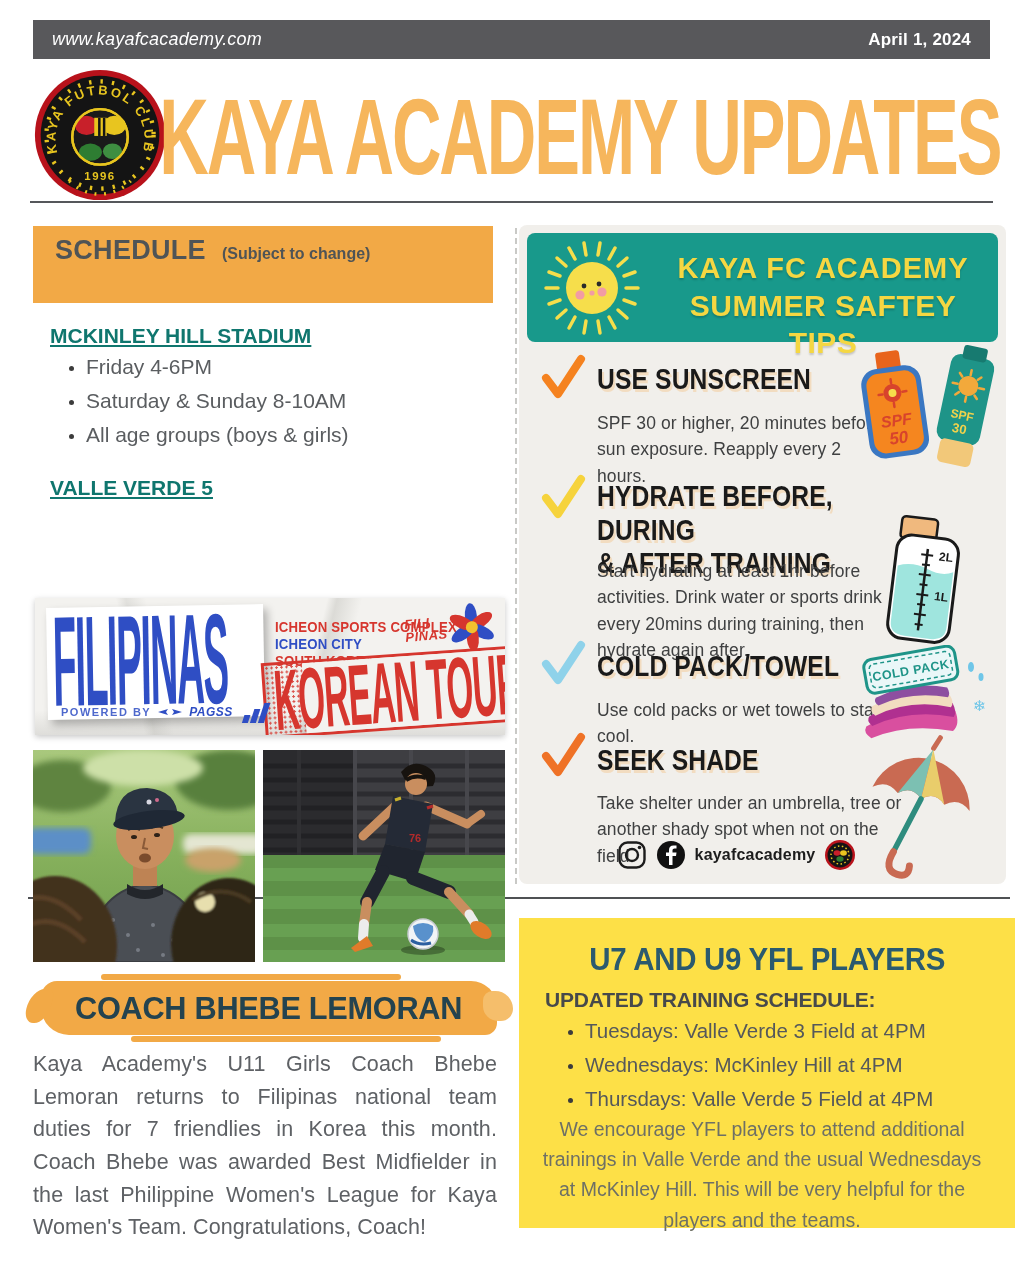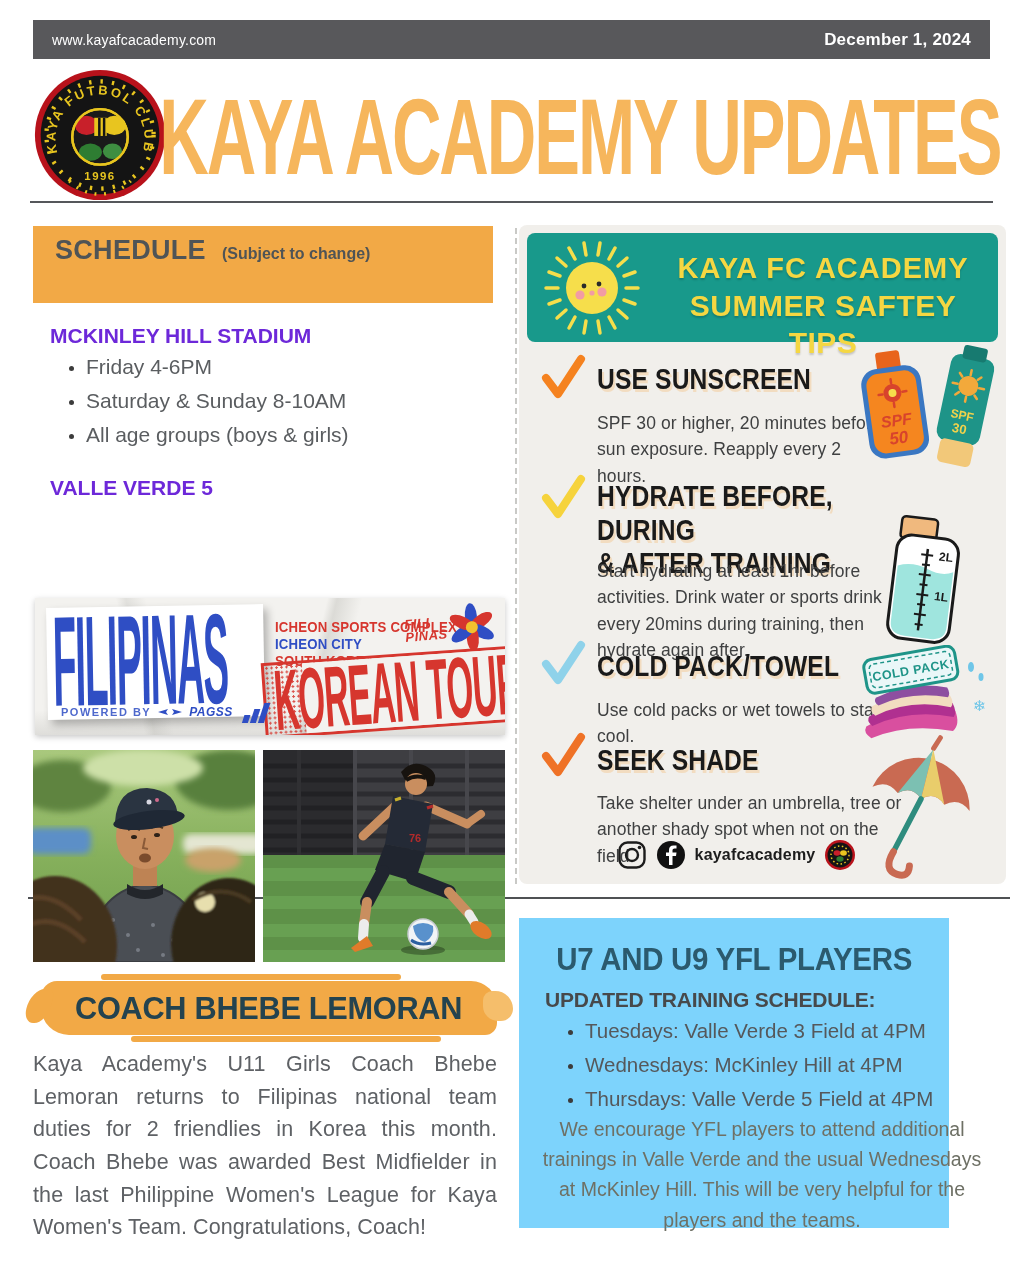--- a/index.html
+++ b/index.html
@@ -3,40 +3,40 @@
 <meta charset="utf-8">
 <style>
   html,body{margin:0;padding:0;background:#e9e9e9;}
   .page{position:relative;width:1024px;height:1280px;margin:0 auto;background:#ffffff;
         font-family:"Liberation Sans",sans-serif;overflow:hidden;}
   .abs{position:absolute;}
 
   
   .topbar{left:33px;top:20px;width:957px;height:39px;background:#58585B;color:#fff;
           display:flex;align-items:center;justify-content:space-between;padding:0 19px;box-sizing:border-box;}
-  .topbar .url{font-size:14px;letter-spacing:.2px;}
+  .topbar .url{font-size:18px;letter-spacing:.2px;font-style:italic;}
   .topbar .date{font-size:17px;font-weight:bold;letter-spacing:.2px;}
 
   
   .logo{left:33px;top:68px;width:134px;height:134px;}
   .title-wrap{left:168px;top:84px;width:824px;height:106px;display:flex;align-items:center;justify-content:center;}
   .main-title{font-size:98px;font-weight:bold;color:#F6B65C;letter-spacing:-3px;white-space:nowrap;
               transform:scale(0.70,1.10);line-height:1;}
   .rule-top{left:30px;top:201px;width:963px;height:2px;background:#55575B;}
   .rule-mid{left:28px;top:897px;width:982px;height:2px;background:#4F5154;z-index:0;}
   .col-divider{left:515px;top:228px;height:656px;width:0;border-left:2px dashed #C9C9C6;z-index:0;}
 
   
   .left-col{left:33px;top:226px;width:472px;height:1054px;z-index:1;}
   .training-banner{left:0;top:0;width:460px;height:77px;background:#F2A946;color:#4F5456;
                    padding:9px 0 0 22px;box-sizing:border-box;}
   .tb-line1{font-size:27px;font-weight:bold;letter-spacing:.3px;line-height:1.18;}
   .tb-line2{display:flex;align-items:baseline;gap:16px;}
   .tb-sub{font-size:16px;font-weight:bold;}
-  .venue-name{font-size:21px;font-weight:bold;color:#6d28d9;letter-spacing:0;}
+  .venue-name{font-size:21px;font-weight:bold;color:#0f766e;letter-spacing:0;text-decoration:underline;}
   .v1-name{left:17px;top:98px;} .v1-list{left:17px;top:124px;}
   .v2-name{left:17px;top:250px;} .v2-list{left:17px;top:276px;}
   .sched-list{margin:0;padding:0 0 0 36px;list-style:disc;}
   .sched-list li{font-size:21px;color:#5A5D60;line-height:34px;}
   .sched-list li::marker{color:#3c3c3c;font-size:17px;}
 
   
   .fbanner{left:2px;top:372px;width:470px;height:137px;background:#F3F2EF;overflow:hidden;
            box-shadow:0 2px 6px rgba(0,0,0,.22);}
   .fbanner::before{content:"";position:absolute;inset:0;
@@ -105,37 +105,37 @@
   .g2{left:352px;top:286px;}
   .c3{left:20px;top:414px;} .t3{left:78px;top:424px;} .b3{left:78px;top:472px;width:316px;}
   .g3{left:328px;top:420px;}
   .c4{left:20px;top:506px;} .t4{left:78px;top:518px;} .b4{left:78px;top:565px;width:320px;}
   .g4{left:336px;top:500px;}
   .s-footer{left:0;top:614px;width:487px;display:flex;align-items:center;justify-content:center;
             gap:9px;transform:translateX(-26px);}
   .s-handle{font-size:16px;font-weight:bold;color:#1c1c1c;letter-spacing:.2px;}
 
   
-  .yfl-card{left:519px;top:918px;width:430px;height:310px;background:#7dd3fc;z-index:1;}
+  .yfl-card{left:519px;top:918px;width:477px;height:310px;background:#fde047;z-index:1;padding-left:19px;}
   .y-title{left:0;top:24px;width:100%;text-align:center;font-size:31px;font-weight:bold;color:#2B5A6E;
            letter-spacing:-.3px;}
   .y-title span{display:inline-block;transform:scaleX(.95);}
   .y-sub{left:26px;top:70px;font-size:21px;font-weight:bold;color:#47494B;letter-spacing:-.2px;}
   .y-list{left:30px;top:96px;}
   .y-list .sched-list li{font-size:20.5px;color:#55585B;line-height:34px;}
   .y-note{left:23px;top:196px;width:440px;text-align:center;font-size:19.5px;color:#6E7065;line-height:1.55;}
 </style>
 </head>
 <body>
 
 <div class="page">
 
   <div class="abs topbar">
     <span class="url">www.kayafcacademy.com</span>
-    <span class="date">December 1, 2024</span>
+    <span class="date">April 1, 2024</span>
   </div>
 
   <div class="abs logo">
     <svg width="134" height="134" viewBox="0 0 140 140">
       <circle cx="70" cy="70" r="68" fill="#B8121B"></circle>
       <circle cx="70" cy="70" r="62" fill="#141414"></circle>
       <circle cx="70" cy="70" r="56" fill="none" stroke="#E8C51F" stroke-width="4.5" stroke-dasharray="2.5 9.5"></circle>
       <path id="arcTop" d="M 25 86 A 46.5 46.5 0 1 1 115 86" fill="none"></path>
       <text font-size="13.5" font-weight="bold" fill="#E8C51F" letter-spacing="2.5" font-family="Liberation Sans,sans-serif">
         <textPath href="#arcTop" startOffset="50%" text-anchor="middle">KAYA FUTBOL CLUB</textPath>
@@ -345,21 +345,21 @@
           </g>
         </svg>
       </div>
     </div>
 
     <div class="abs brush-wrap">
       <div class="brush-stroke-top"></div>
       <div class="brush-stroke-bot"></div>
       <div class="coach-title">COACH BHEBE LEMORAN</div>
     </div>
-    <div class="abs coach-para">Kaya Academy's U11 Girls Coach Bhebe Lemoran returns to Filipinas national team duties for 2 friendlies in Korea this month. Coach Bhebe was awarded Best Midfielder in the last Philippine Women's League for Kaya Women's Team. Congratulations, Coach!</div>
+    <div class="abs coach-para">Kaya Academy's U11 Girls Coach Bhebe Lemoran returns to Filipinas national team duties for 7 friendlies in Korea this month. Coach Bhebe was awarded Best Midfielder in the last Philippine Women's League for Kaya Women's Team. Congratulations, Coach!</div>
   </div>
 
   <div class="abs safety-card">
 
     <div class="abs s-header">
       <svg class="abs sun-ic" width="110" height="110" viewBox="0 0 110 110">
         <g stroke="#F6DE4B" stroke-width="3.5" stroke-linecap="round">
           <line x1="89" y1="55" x2="101" y2="55"></line>
             <line x1="87" y1="67" x2="98" y2="71"></line>
           <line x1="81" y1="77" x2="90" y2="85"></line>

